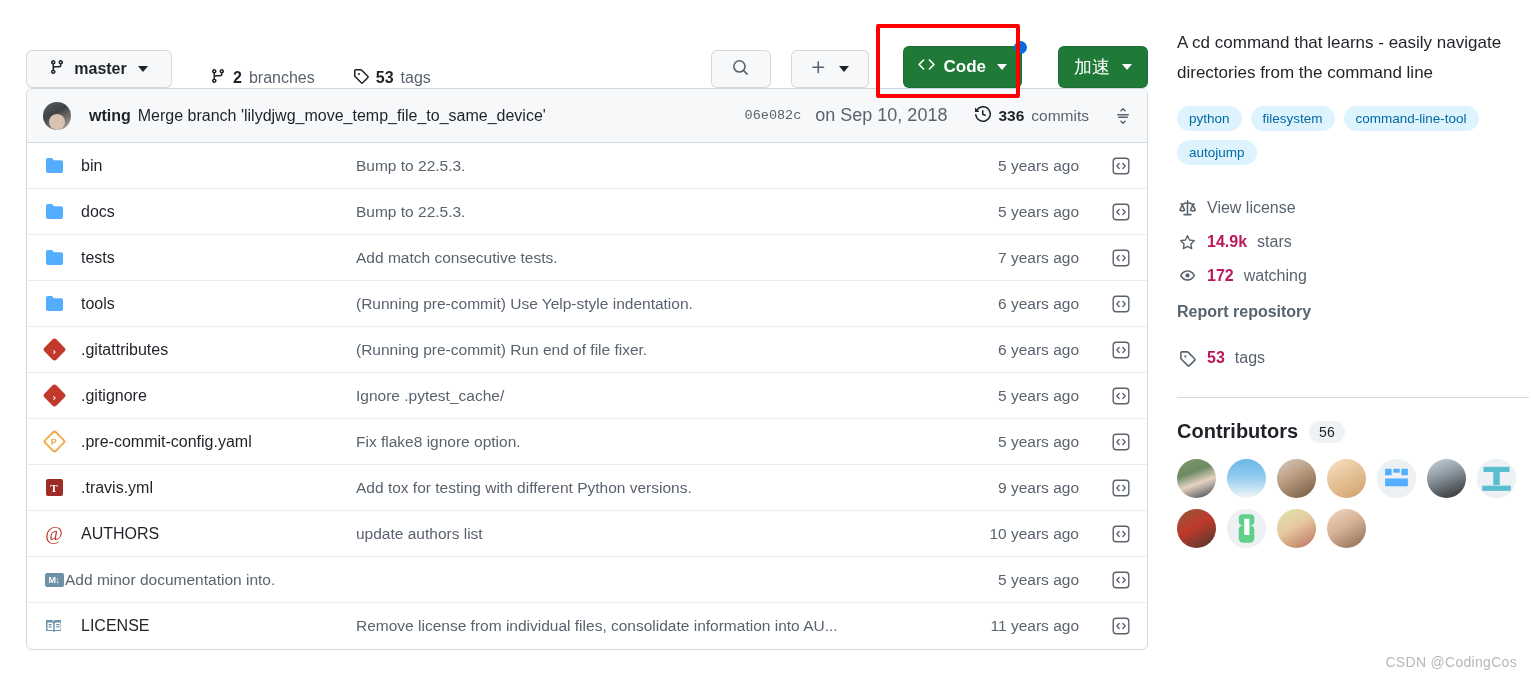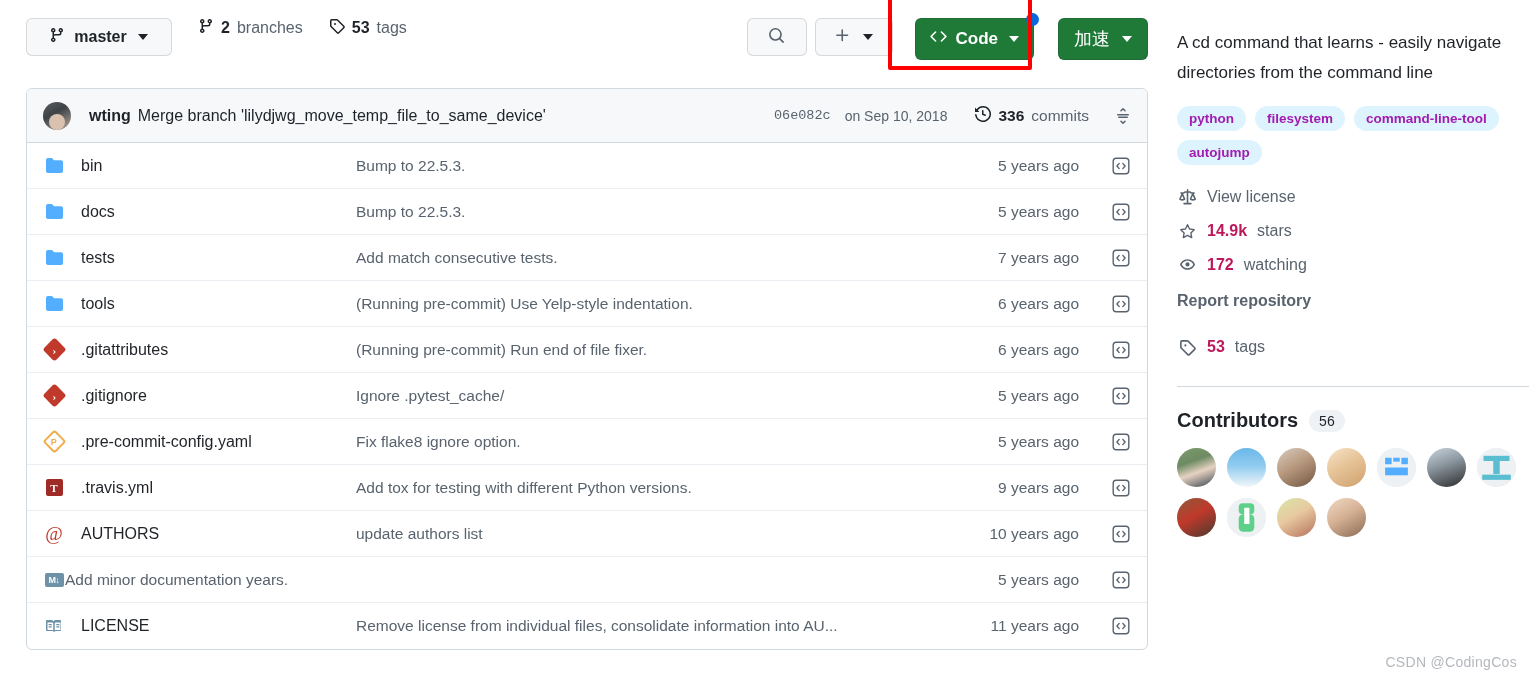--- a/index.html
+++ b/index.html
@@ -13,23 +13,24 @@
   }
   .page { position: relative; width: 1531px; height: 680px; }
 
   
   .left-col {
     position: absolute; left: 26px; top: 0px; width: 1122px;
   }
 
   
   .toolbar {
-    display: flex; align-items: flex-start;
+    display: flex; align-items: flex-end;
     height: 88px;
     padding-top: 18px;
+    gap: 12px;
   }
   .btn {
     display: inline-flex; align-items: center; justify-content: center;
     border: 1px solid rgba(31,35,40,0.15);
     border-radius: 6px;
     background: #f6f8fa;
     height: 38px;
     font-size: 15.5px;
     font-weight: bold;
     color: #1f2328;
@@ -143,21 +144,21 @@
     font-size: 16px; margin-left: 7px; color: #1f2328; cursor: pointer;
     white-space: nowrap;
   }
   .commit-right {
     margin-left: auto; display: flex; align-items: center; gap: 0;
   }
   .commit-sha {
     font-family: "Liberation Mono", monospace;
     font-size: 13.5px; color: #59636e; cursor: pointer;
   }
-  .commit-date { font-size: 14px; color: #59636e; margin-left: 14px; }
+  .commit-date { font-size: 18px; color: #59636e; margin-left: 14px; }
   .commit-count {
     display: inline-flex; align-items: center; gap: 7px;
     font-size: 15.5px; color: #59636e; margin-left: 28px; cursor: pointer;
   }
   .commit-count b { color: #1f2328; font-weight: bold; }
   .collapse-icon { margin-left: 26px; cursor: pointer; display:flex; }
 
   .file-row {
     display: flex; align-items: center;
     height: 46px;
@@ -225,26 +226,26 @@
   
   .sidebar {
     position: absolute; left: 1177px; top: 28px; width: 354px;
   }
   .about-desc {
     font-size: 17px; line-height: 30px; color: #1f2328;
     width: 352px;
   }
   .topics { margin-top: 18px; display: flex; flex-wrap: wrap; gap: 9px; }
   .topic {
-    background: #ddf4ff; color: #a21caf;
-    font-size: 13.5px; font-weight: bold;
+    background: #ddf4ff; color: #0369a1;
+    font-size: 13.5px; font-weight: normal;
     padding: 5px 12px; border-radius: 14px;
     cursor: pointer;
   }
-  .stat-list { margin-top: 15px; }
+  .stat-list { margin-top: 26px; }
   .stat {
     display: flex; align-items: center; gap: 10px;
     height: 34px; font-size: 16px; color: #59636e;
     cursor: pointer;
   }
   .stat b { color: #be185d; font-weight: bold; }
   .stat .svgwrap { width: 20px; display: flex; justify-content: center; }
   .report {
     font-size: 16px; color: #59636e; margin-top: 4px; height: 30px;
     display: flex; align-items: center; cursor: pointer; font-weight: bold;
@@ -520,21 +521,21 @@
               <svg width="20" height="20" viewBox="0 0 20 20" fill="none" stroke="#59636e" stroke-width="1.4">
                 <rect x="2.2" y="2.2" width="15.6" height="15.6" rx="3"></rect>
                 <path d="M8.2 7.4 5.9 10l2.3 2.6M11.8 7.4 14.1 10l-2.3 2.6" stroke-linecap="round" stroke-linejoin="round"></path>
               </svg>
             </span>
           </div>
           <div class="file-row">
             <span class="fi">
               <span class="md-badge">M↓</span>
             </span>
-            <span class="fmsg">Add minor documentation years.</span>
+            <span class="fmsg">Add minor documentation into.</span>
             <span class="fage">5 years ago</span>
             <span class="fcode">
               <svg width="20" height="20" viewBox="0 0 20 20" fill="none" stroke="#59636e" stroke-width="1.4">
                 <rect x="2.2" y="2.2" width="15.6" height="15.6" rx="3"></rect>
                 <path d="M8.2 7.4 5.9 10l2.3 2.6M11.8 7.4 14.1 10l-2.3 2.6" stroke-linecap="round" stroke-linejoin="round"></path>
               </svg>
             </span>
           </div>
           <div class="file-row">
             <span class="fi">

